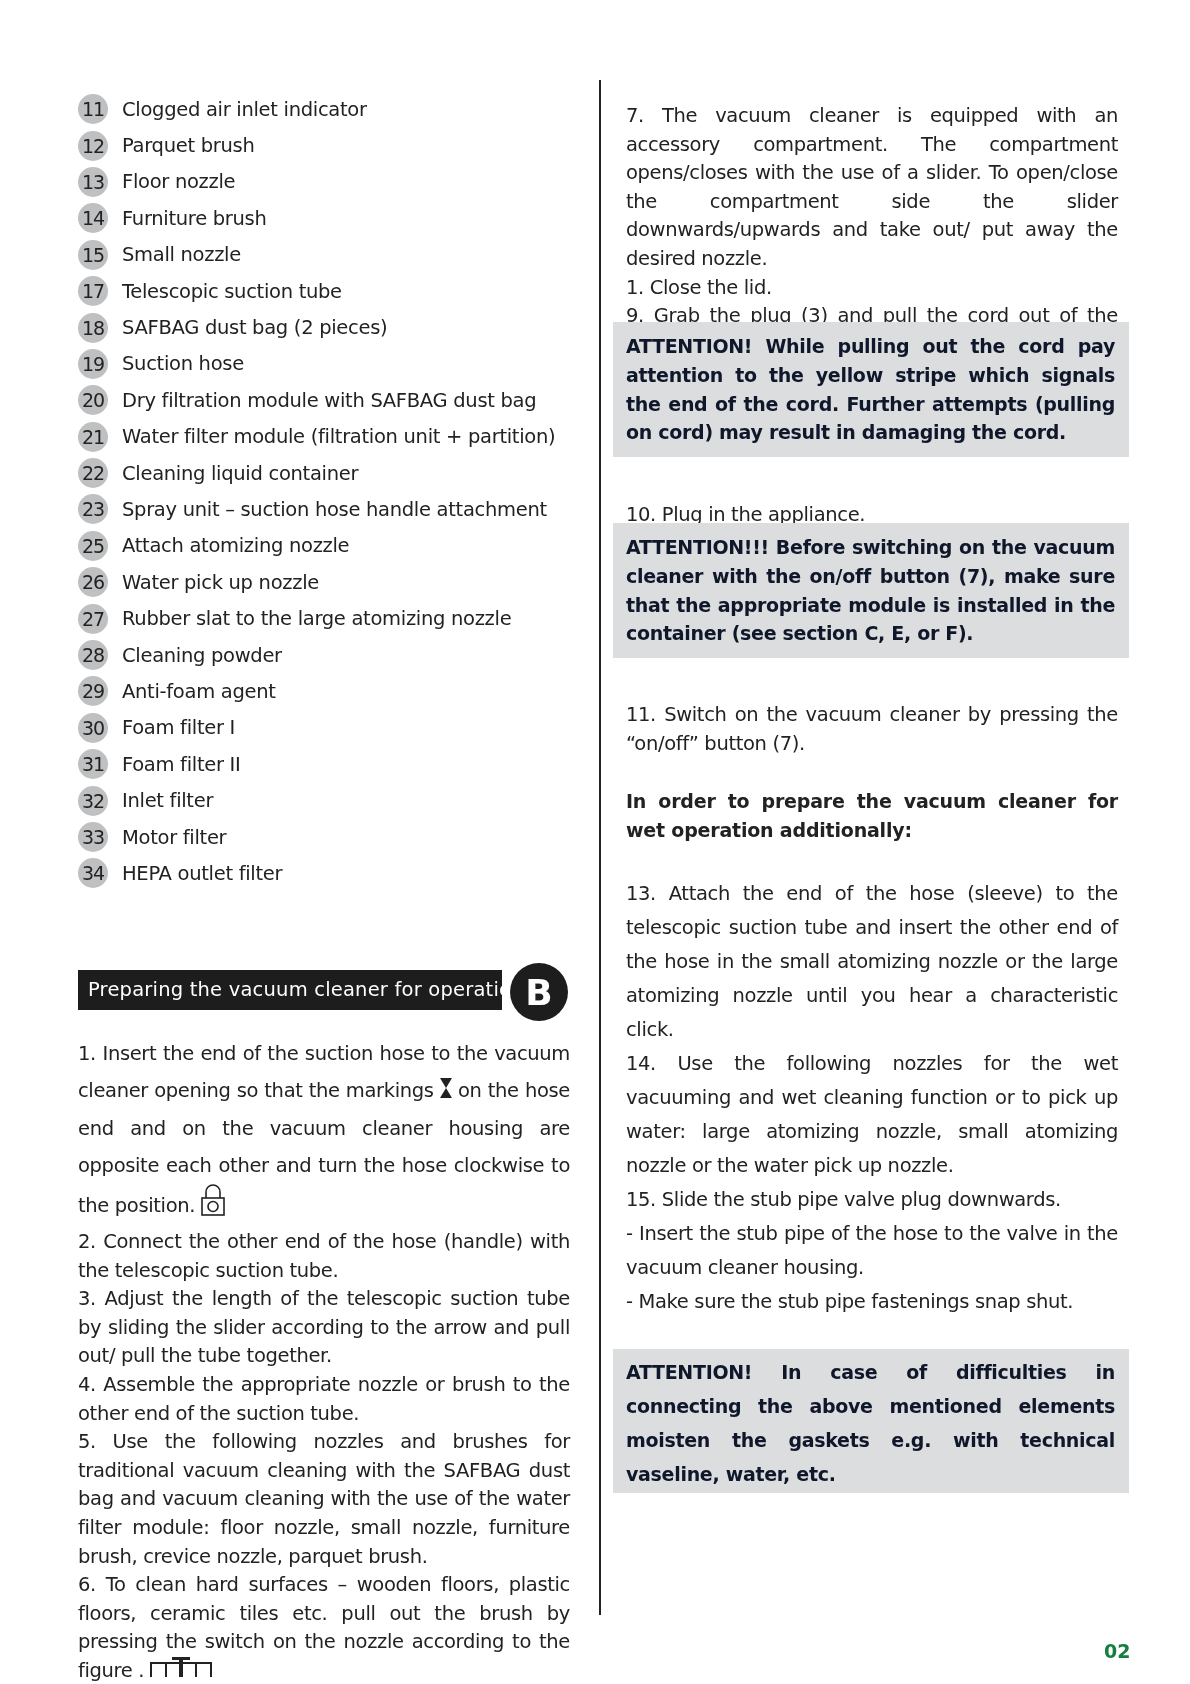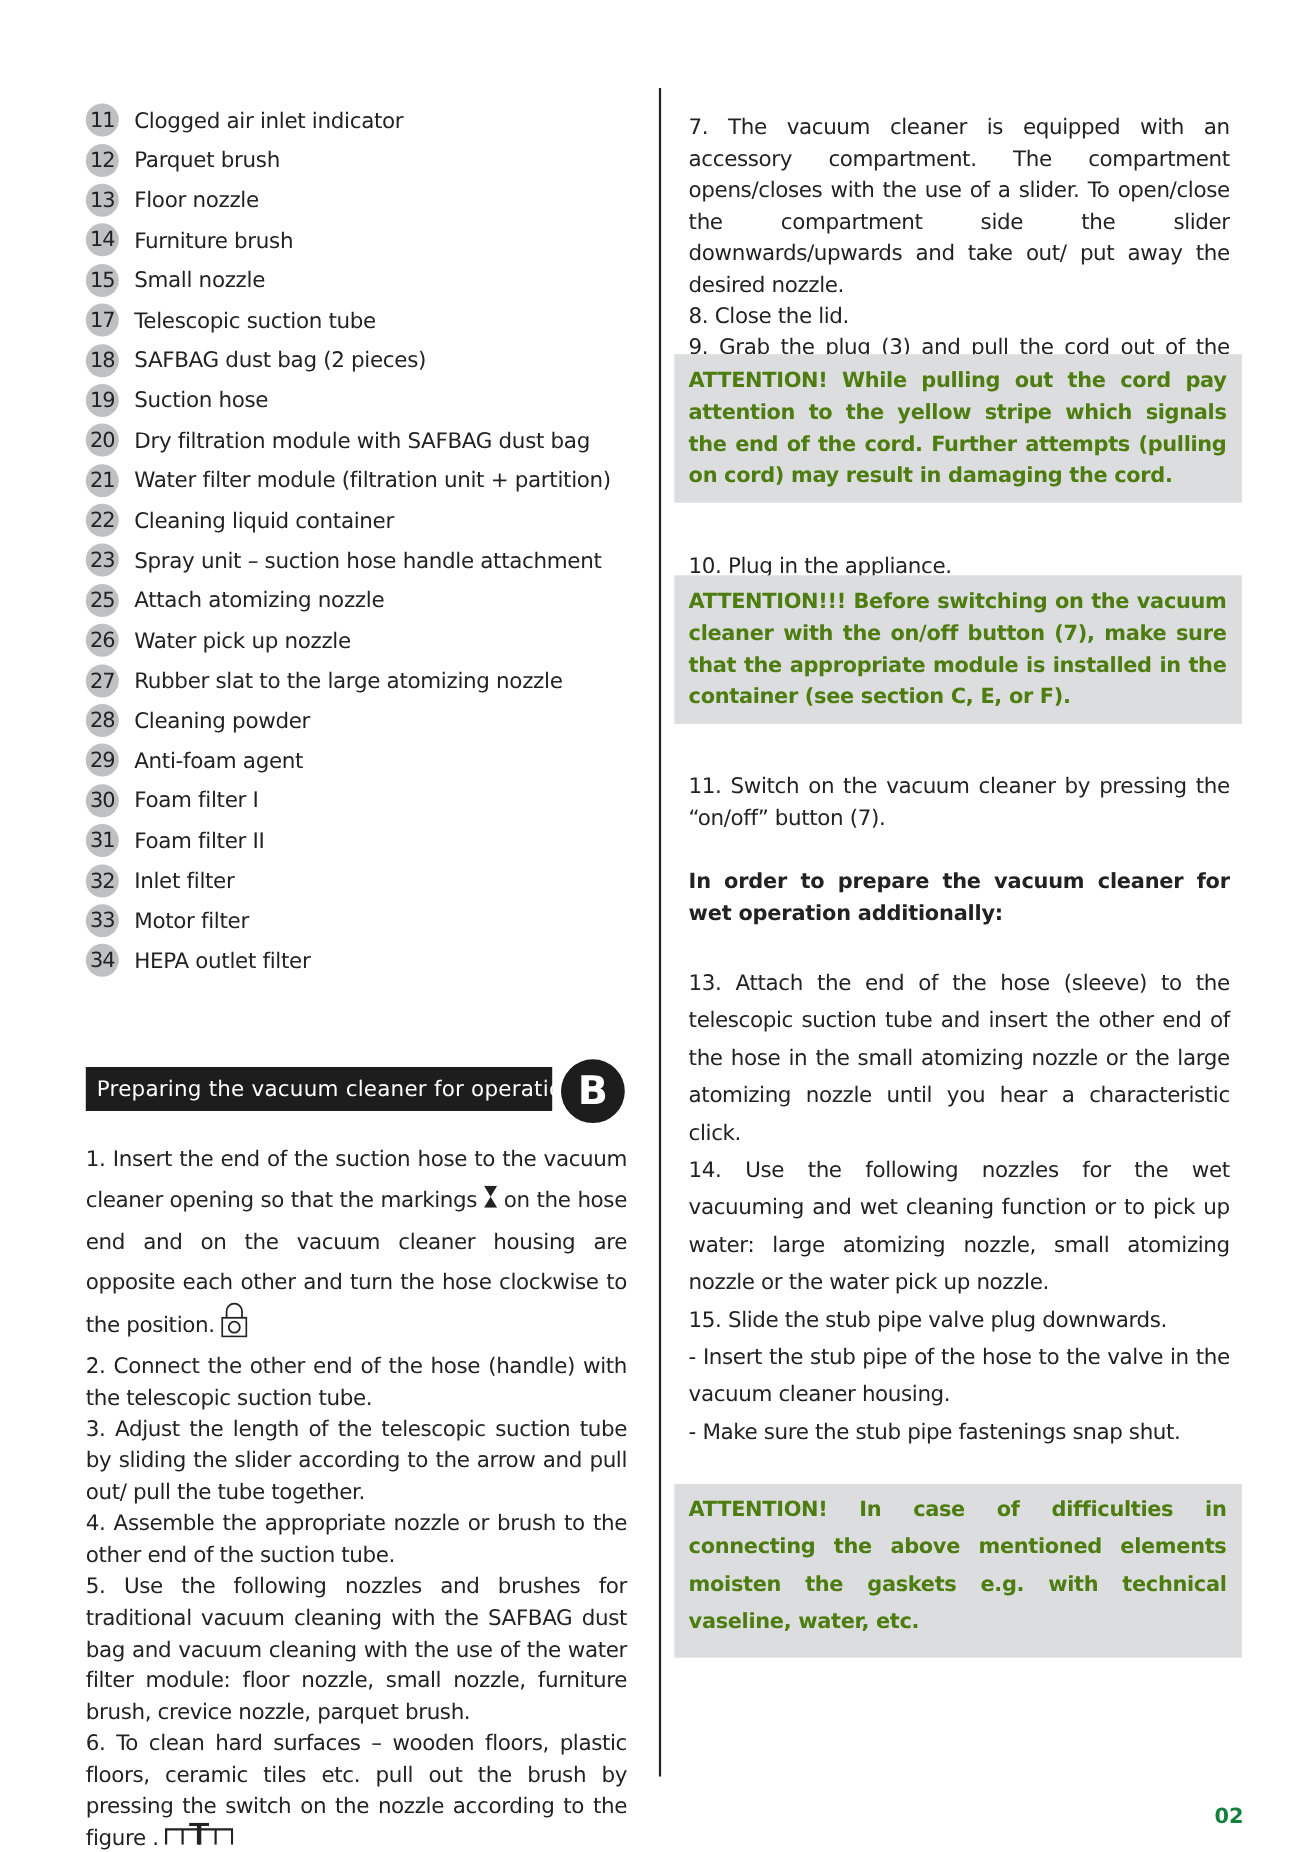--- a/index.html
+++ b/index.html
@@ -26,21 +26,21 @@
   
   .txt { font-size: 19.5px; line-height: 28.6px; letter-spacing: -0.35px; text-align: justify; }
   .left-steps { left: 78px; top: 1035px; width: 492px; }
   .left-steps p { margin: 0; }
   .right-col { left: 626px; width: 492px; margin-top: 24px; }
   .right-col p { margin: 0; }
   .loose { line-height: 34px; }
 
   .callout { background: #dcdddf; left: 613px; width: 516px; box-sizing: border-box;
              padding: 10px 14px 10px 13px; font-weight: bold; font-size: 19px;
-             line-height: 28.8px; letter-spacing: -0.3px; text-align: justify; color: #4d7c0f; }
+             line-height: 28.8px; letter-spacing: -0.3px; text-align: justify; color: #0f172a; }
   .bold-heading { font-weight: bold; font-size: 19px; line-height: 28.8px; text-align: justify; letter-spacing: -0.2px; }
 
   .divider { left: 599px; top: 80px; width: 1.5px; height: 1535px; background: #222; }
   .page-num { left: 1104px; top: 1640px; font-weight: bold; font-size: 19px; color: #15803d; }
 
   .icon-inline { display: inline-block; vertical-align: middle; }
 </style>
 </head>
 <body>
 
@@ -169,21 +169,21 @@
           <rect x="29" y="3" width="4" height="17" fill="#222"></rect>
         </svg>
     </span>
   </p>
 </div>
 
 <div class="abs divider"></div>
 
 <div class="abs right-col txt" style="top:78px;">
   <p>7. The vacuum cleaner is equipped with an accessory compartment. The compartment opens/closes with the use of a slider. To open/close the compartment side the slider downwards/upwards and take out/ put away the desired nozzle.</p>
-  <p>8. Close the lid.</p>
+  <p>1. Close the lid.</p>
   <p>9. Grab the plug (3) and pull the cord out of the vacuum cleaner.</p>
 </div>
 
 <div class="abs callout" style="top:322px;">ATTENTION! While pulling out the cord pay attention to the yellow stripe which signals the end of the cord. Further attempts (pulling on cord) may result in damaging the cord.</div>
 
 <div class="abs right-col txt" style="top:477px;">10. Plug in the appliance.</div>
 
 <div class="abs callout" style="top:523px;">ATTENTION!!! Before switching on the vacuum cleaner with the on/off button (7), make sure that the appropriate module is installed in the container (see section C, E, or F).</div>
 
 <div class="abs right-col txt" style="top:677px;">11. Switch on the vacuum cleaner by pressing the “on/off” button (7).</div>
@@ -191,15 +191,15 @@
 <div class="abs right-col bold-heading" style="top:763px;">In order to prepare the vacuum cleaner for wet operation additionally:</div>
 
 <div class="abs right-col txt loose" style="top:853px;">
   <p>13. Attach the end of the hose (sleeve) to the telescopic suction tube and insert the other end of the hose in the small atomizing nozzle or the large atomizing nozzle until you hear a characteristic click.</p>
   <p>14. Use the following nozzles for the wet vacuuming and wet cleaning function or to pick up water: large atomizing nozzle, small atomizing nozzle or the water pick up nozzle.</p>
   <p>15. Slide the stub pipe valve plug downwards.</p>
   <p>- Insert the stub pipe of the hose to the valve in the vacuum cleaner housing.</p>
   <p>- Make sure the stub pipe fastenings snap shut.</p>
 </div>
 
-<div class="abs callout" style="top:1349px; line-height:34px; padding-top:6px; padding-bottom:16px;">ATTENTION! In case of difficulties in connecting the above mentioned elements moisten the gaskets e.g. with technical vaseline, water, etc.</div>
+<div class="abs callout" style="top:1349px; line-height:34px; padding-top:6px; padding-bottom:2px;">ATTENTION! In case of difficulties in connecting the above mentioned elements moisten the gaskets e.g. with technical vaseline, water, etc.</div>
 
 <div class="abs page-num">02</div>
 
 </body></html>

